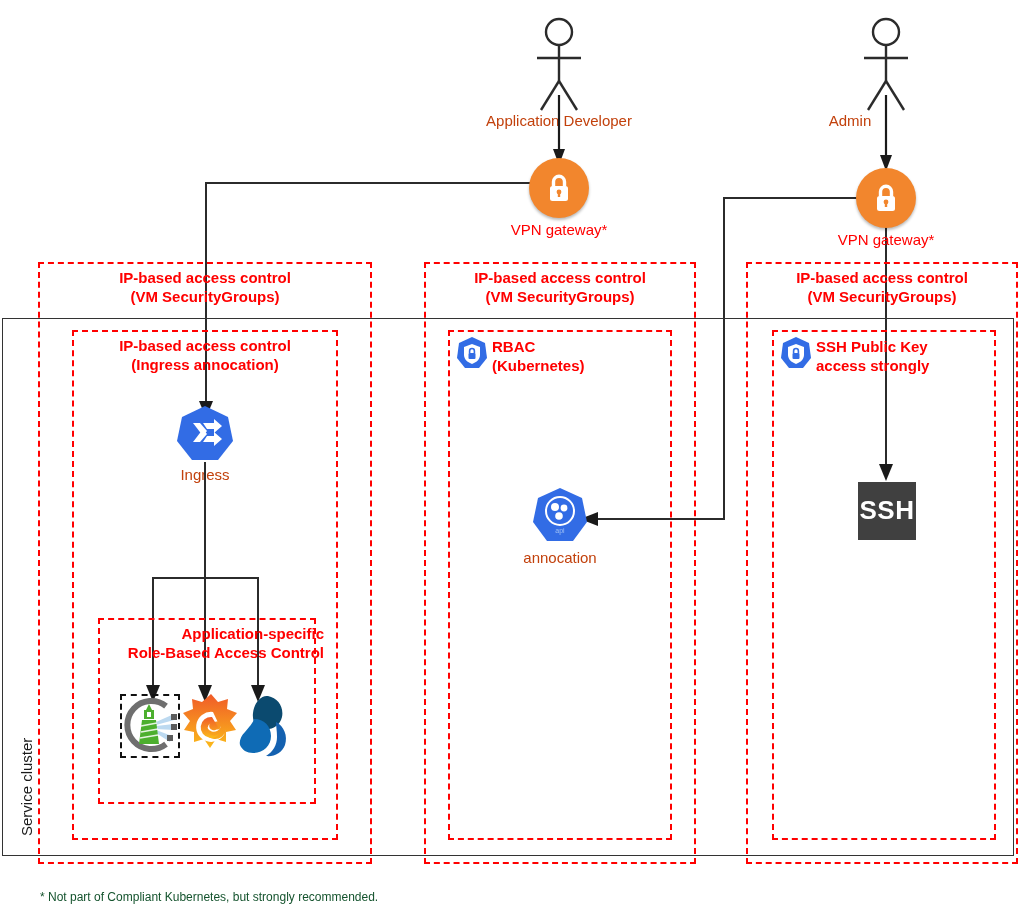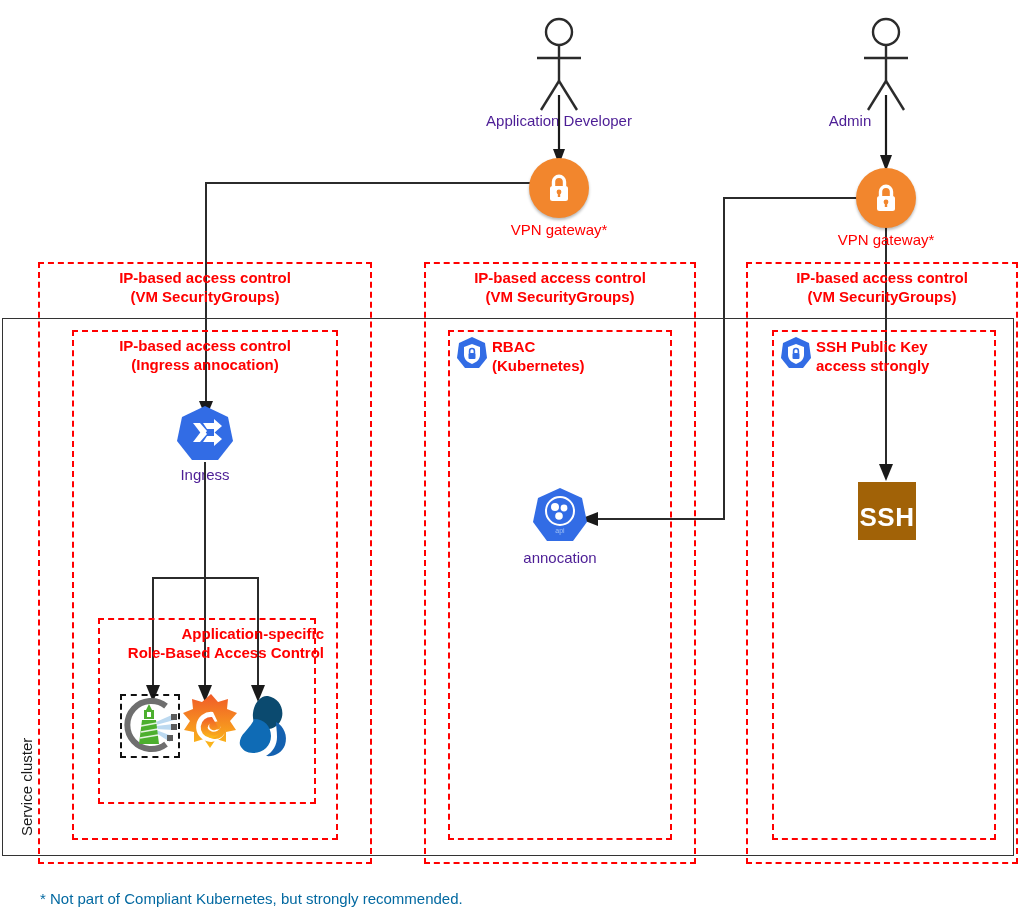--- a/index.html
+++ b/index.html
@@ -15,21 +15,21 @@
     position: relative;
     width: 1024px;
     height: 922px;
     background: #ffffff;
     overflow: hidden;
   }
   .abs { position: absolute; }
 
   
   .label-black {
-    color: #4c1d95;
+    color: #c2410c;
     font-size: 15px;
     font-family: "Liberation Sans", sans-serif;
     white-space: nowrap;
     text-align: center;
   }
   .label-red {
     color: #ff0000;
     font-size: 15px;
     font-family: "Liberation Sans", sans-serif;
     white-space: nowrap;
@@ -38,22 +38,22 @@
   .label-red-bold {
     color: #ff0000;
     font-size: 15px;
     font-weight: bold;
     font-family: "Liberation Sans", sans-serif;
     line-height: 19px;
     text-align: center;
     white-space: pre-line;
   }
   .footnote {
-    color: #0369a1;
-    font-size: 15px;
+    color: #14532d;
+    font-size: 12px;
     font-family: "Liberation Sans", sans-serif;
     white-space: nowrap;
   }
   .vert-label {
     color: #1a1a1a;
     font-size: 15px;
     font-family: "Liberation Sans", sans-serif;
     white-space: nowrap;
     transform: rotate(-90deg);
     transform-origin: left top;
@@ -83,26 +83,26 @@
   
   .vpn-circle {
     border-radius: 50%;
     background: #f2862d;
     box-shadow: 0 2px 3px rgba(0,0,0,0.28);
     display: flex;
     align-items: center;
     justify-content: center;
   }
   .ssh-box {
-    background: #a16207;
+    background: #404040;
     display: flex;
     align-items: flex-end;
     justify-content: center;
     box-sizing: border-box;
-    padding-bottom: 7px;
+    padding-bottom: 14px;
   }
   .ssh-text {
     color: #ffffff;
     font-size: 26px;
     font-weight: bold;
     letter-spacing: 0.5px;
     font-family: "Liberation Sans", sans-serif;
   }
   svg { display: block; overflow: visible; }
 </style>

